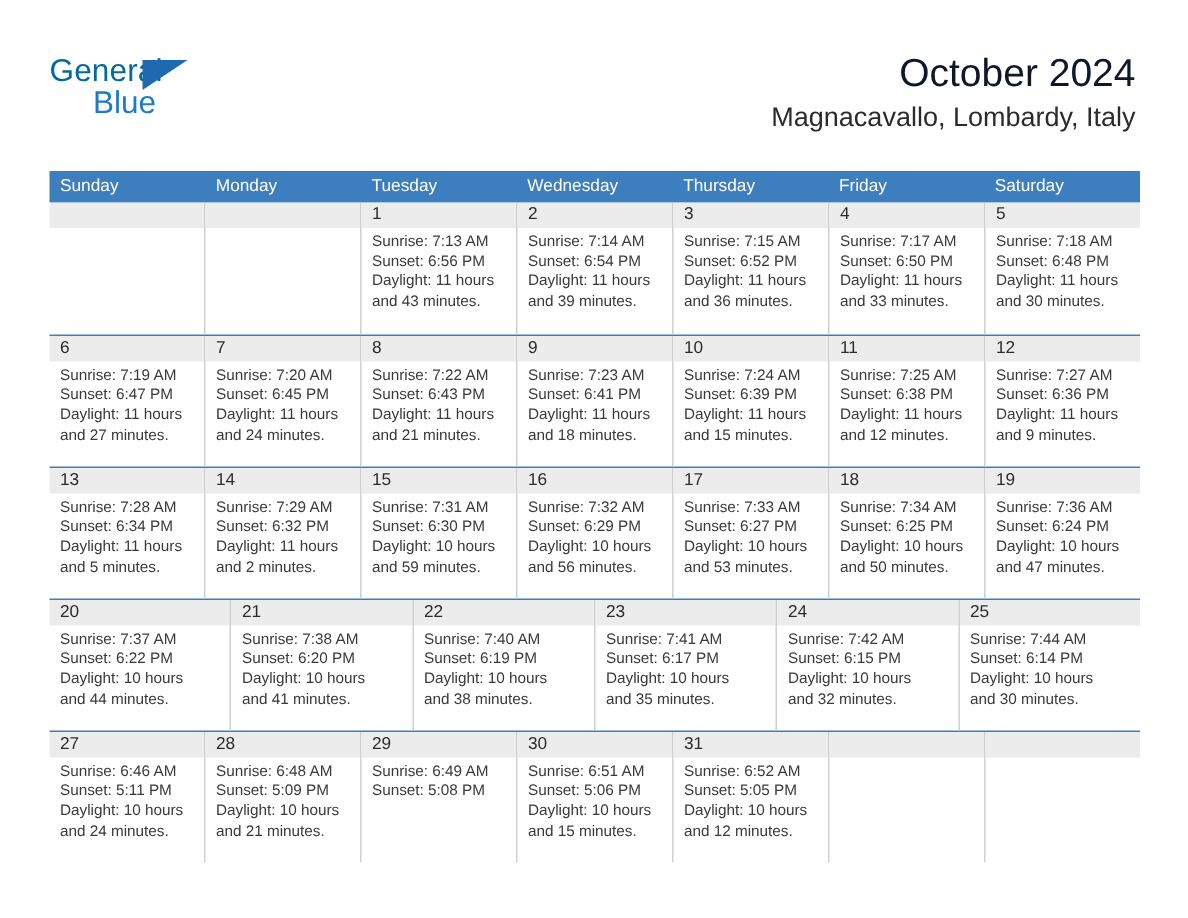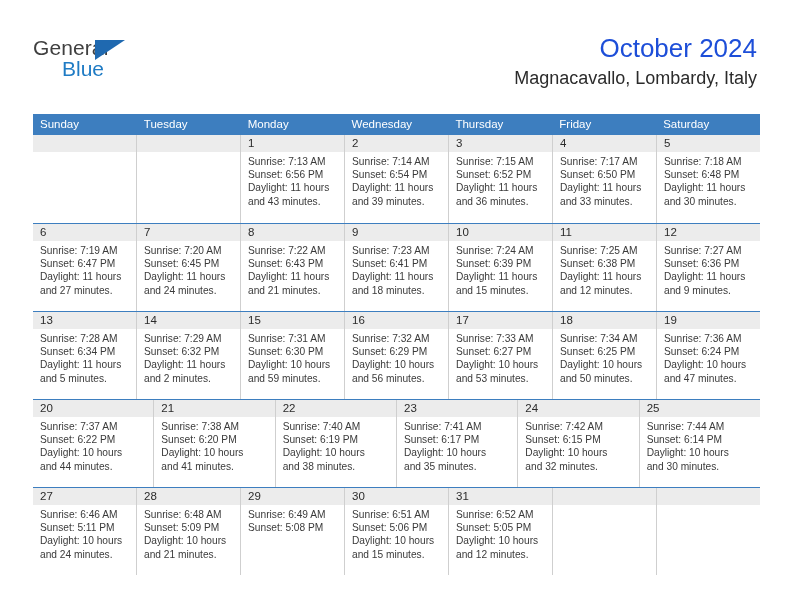--- a/index.html
+++ b/index.html
@@ -37,21 +37,21 @@
     top: 36px;
     width: 200px;
     height: 52px;
   }
   .brand-general {
     position: absolute;
     left: 0;
     top: 0;
     font-size: 21px;
     letter-spacing: 0.1px;
-    color: #404040;
+    color: #0369a1;
     font-family: "Liberation Sans", sans-serif;
   }
   .brand-tri {
     position: absolute;
     left: 62px;
     top: 4px;
     width: 0;
     height: 0;
     border-left: 30px solid #1f69b0;
     border-bottom: 20px solid transparent;
@@ -66,21 +66,21 @@
   }
 
   .title-block {
     position: absolute;
     right: 35px;
     top: 32px;
     text-align: right;
   }
   .cal-title {
     font-size: 26px;
-    color: #1d4ed8;
+    color: #0f172a;
     font-weight: normal;
     line-height: 32px;
     white-space: nowrap;
   }
   .cal-subtitle {
     font-size: 18px;
     color: #2b2b2b;
     line-height: 20px;
     margin-top: 4px;
     white-space: nowrap;
@@ -178,22 +178,22 @@
     <div class="title-block">
       <div class="cal-title">October 2024</div>
       <div class="cal-subtitle">Magnacavallo, Lombardy, Italy</div>
     </div>
 
   </div>
 
   <div class="calendar">
     <div class="weekday-row">
       <div class="weekday">Sunday</div>
+      <div class="weekday">Monday</div>
       <div class="weekday">Tuesday</div>
-      <div class="weekday">Monday</div>
       <div class="weekday">Wednesday</div>
       <div class="weekday">Thursday</div>
       <div class="weekday">Friday</div>
       <div class="weekday">Saturday</div>
     </div>
 
     <div id="weeks-container">
         <div class="week first">
           <div class="day empty">
             <div class="day-num-band">

